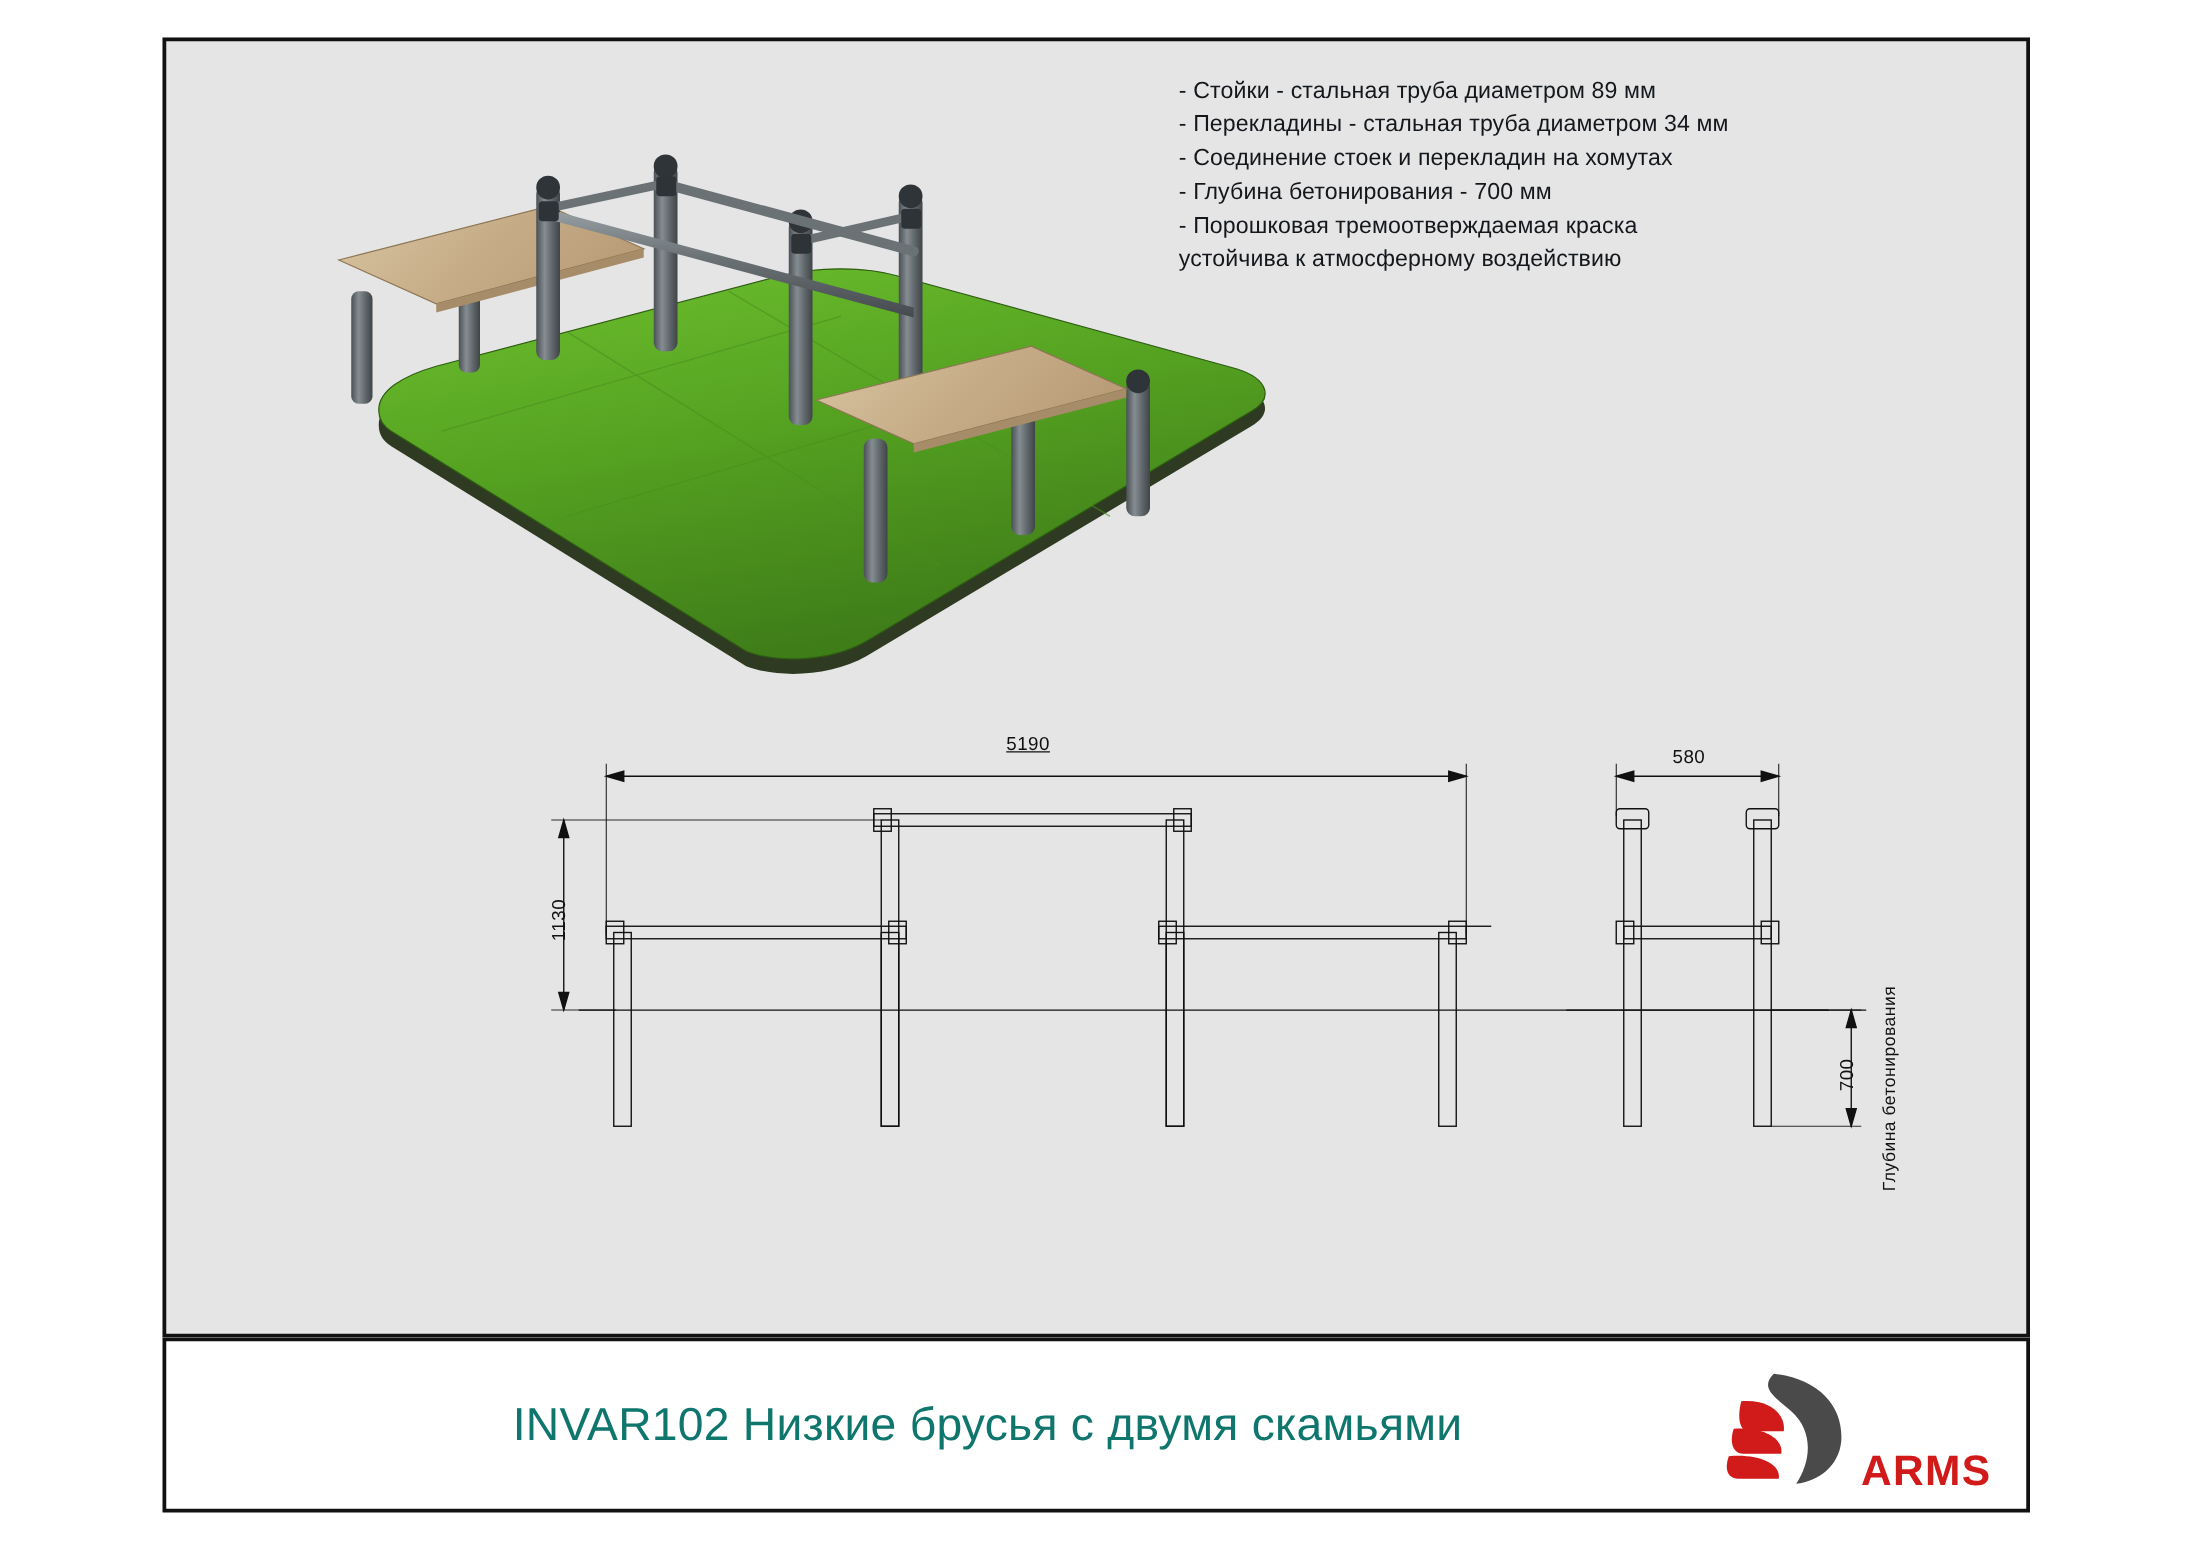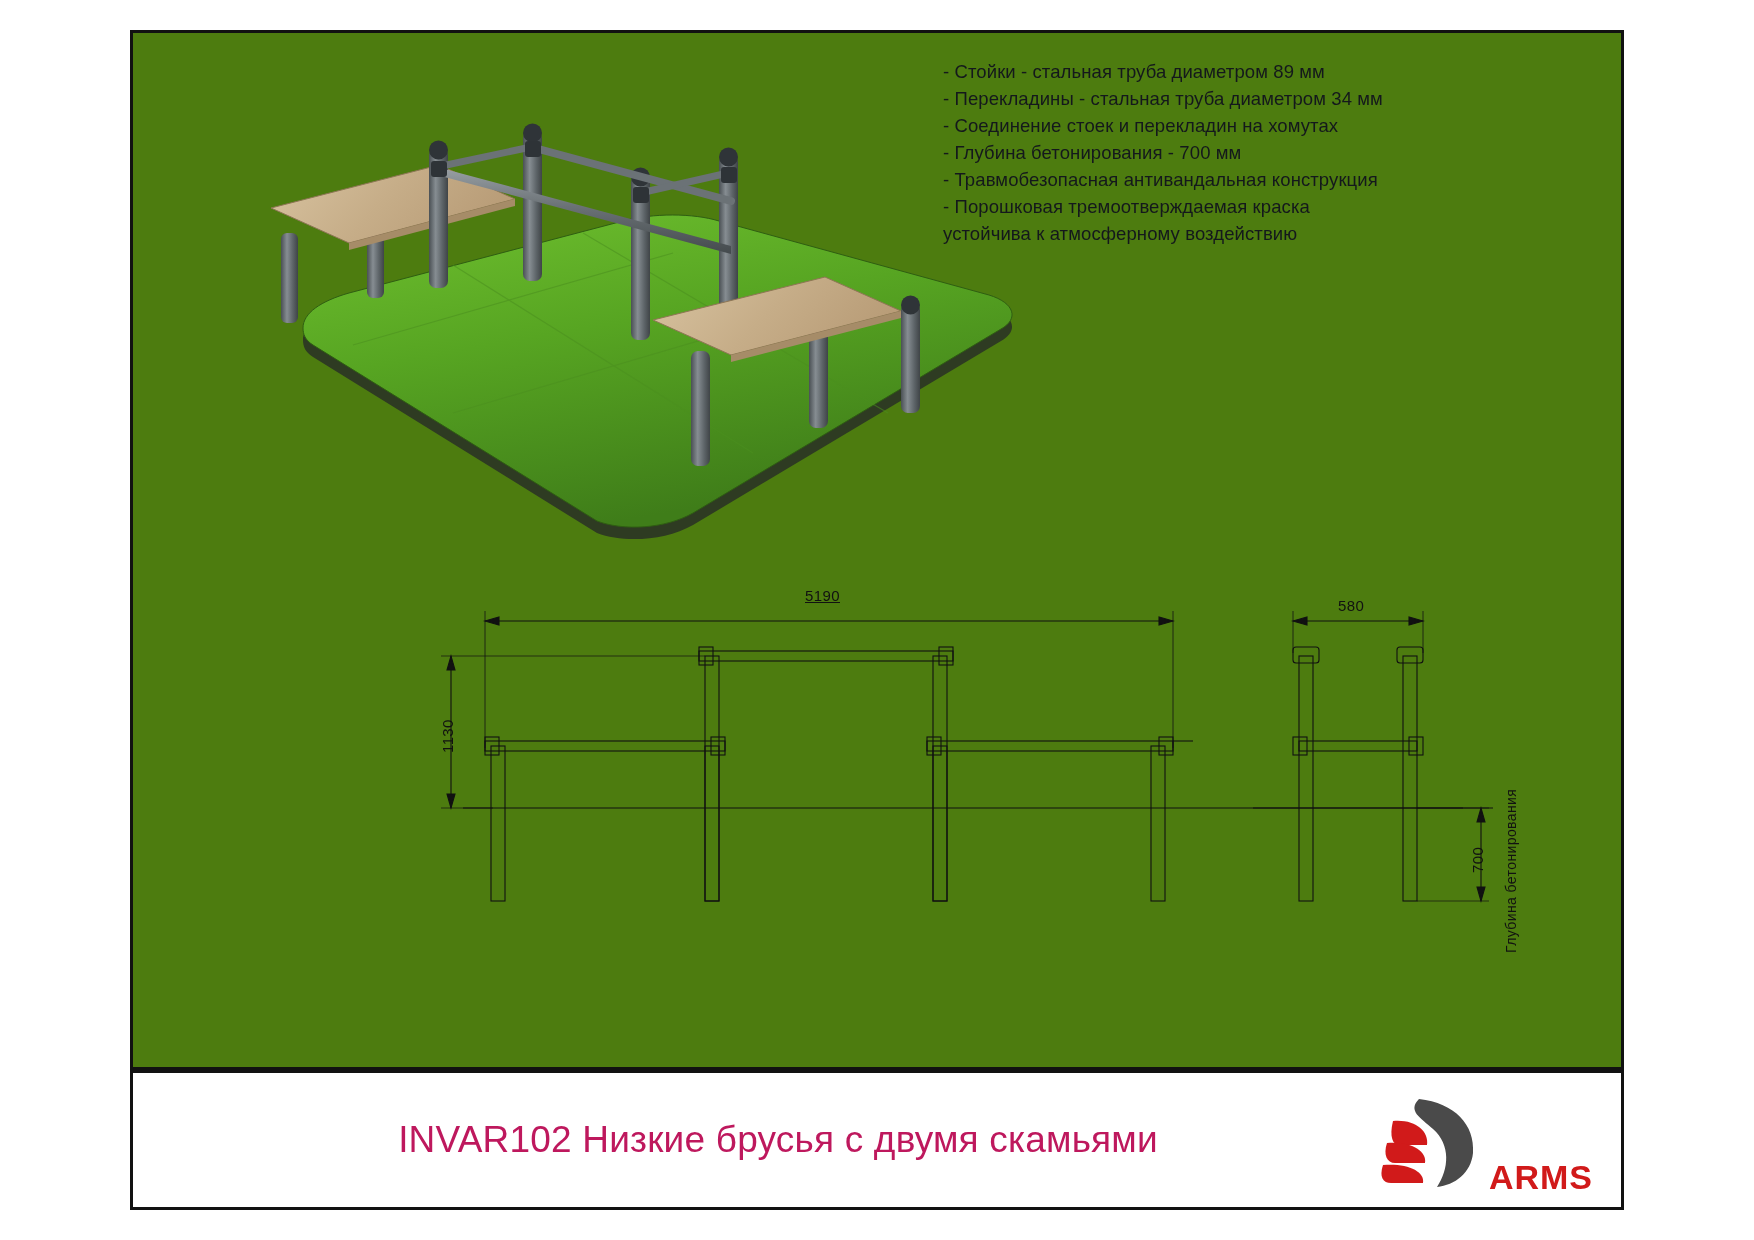--- a/index.html
+++ b/index.html
@@ -16,21 +16,21 @@
   }
 
   .sheet {
     position: absolute;
     left: 130px;
     top: 30px;
     width: 1494px;
     height: 1040px;
     border: 3px solid #111;
     box-sizing: border-box;
-    background: #4d7c0f;
+    background: #e5e5e5;
   }
 
   
   .specs {
     position: absolute;
     left: 810px;
     top: 25px;
     width: 660px;
     font-size: 18.5px;
     line-height: 27px;
@@ -76,29 +76,29 @@
     left: 130px;
     top: 1070px;
     width: 1494px;
     height: 140px;
     border: 3px solid #111;
     box-sizing: border-box;
     background: #fff;
   }
   .title-text {
     position: absolute;
-    left: 0;
+    left: 12px;
     top: 0;
     width: 1290px;
     height: 134px;
     display: flex;
     align-items: center;
     justify-content: center;
     font-size: 37px;
-    color: #be185d;
+    color: #0f766e;
     letter-spacing: 0.2px;
     text-align: center;
   }
   .logo {
     position: absolute;
     right: 28px;
     top: 18px;
     width: 230px;
     height: 105px;
   }
@@ -115,21 +115,20 @@
 </head>
 <body>
 
 <div class="sheet">
 
   <div class="specs">
     <div class="line">- Стойки - стальная труба диаметром 89 мм</div>
     <div class="line">- Перекладины - стальная труба диаметром 34 мм</div>
     <div class="line">- Соединение стоек и перекладин на хомутах</div>
     <div class="line">- Глубина бетонирования - 700 мм</div>
-    <div class="line">- Травмобезопасная антивандальная конструкция</div>
     <div class="line">- Порошковая тремоотверждаемая краска</div>
     <div class="line">устойчива к атмосферному воздействию</div>
   </div>
 
   <div class="render">
     <svg width="860" height="470" viewBox="0 0 860 470" xmlns="http://www.w3.org/2000/svg">
       <defs>
         <linearGradient id="grassGrad" x1="0" y1="0" x2="0.4" y2="1">
           <stop offset="0%" stop-color="#6fc02f"></stop>
           <stop offset="45%" stop-color="#57a522"></stop>

